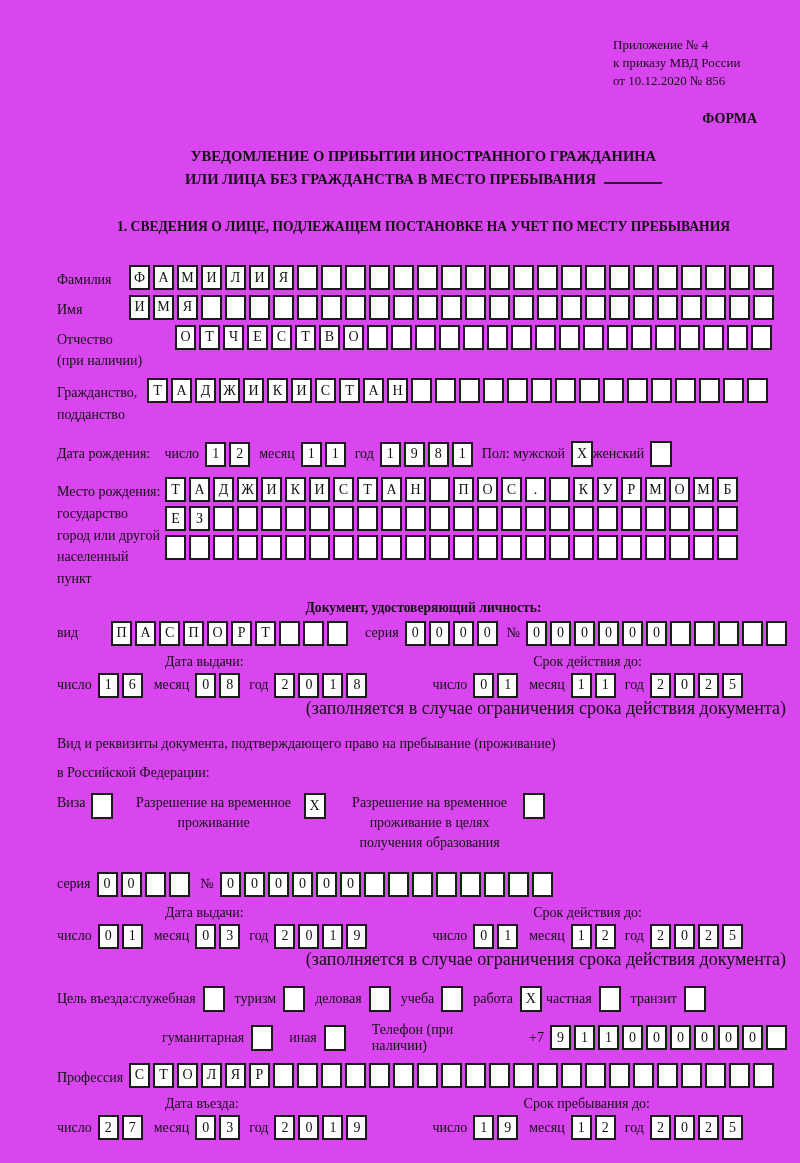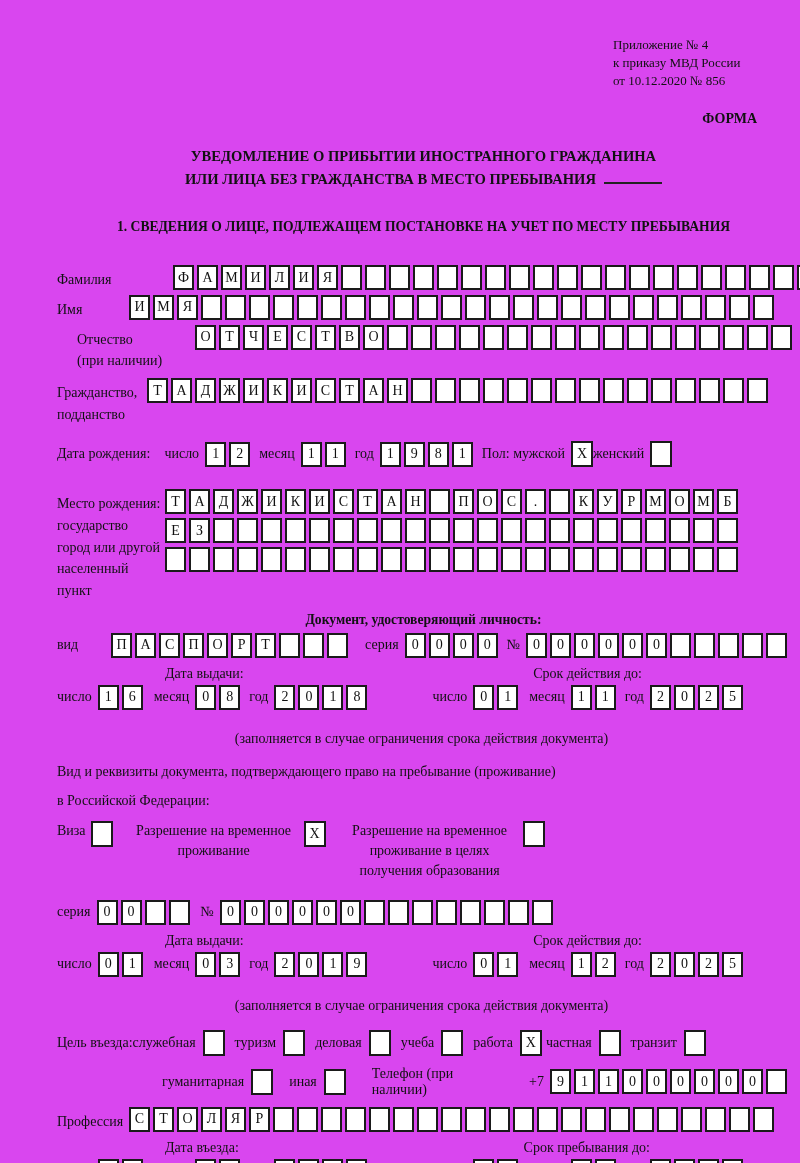--- a/index.html
+++ b/index.html
@@ -12,42 +12,42 @@
   
   .appx{width:180px;margin-left:556px;font-size:13px;line-height:1.4;}
   .appx .ed{font-size:12.3px;margin-top:4px;line-height:1.42;}
   .forma{text-align:right;padding-right:33px;font-weight:bold;font-size:14px;margin-top:20px;}
   .title{text-align:center;font-weight:bold;font-size:14.6px;line-height:1.6;margin-top:18px;}
   .blankline{display:inline-block;width:58px;border-bottom:2px solid #222;height:12px;margin-left:8px;}
   .sec{text-align:center;font-weight:bold;font-size:13.6px;margin-top:28px;}
 
   .frow{display:flex;align-items:flex-start;margin-top:4px;font-size:14px;}
   .lblcol{flex:none;padding-top:4px;line-height:1.55;}
-  .w72{width:72px;} .w118{width:118px;margin-left:20px;} .w90{width:90px;} .w108{width:108px;}
+  .w72{width:72px;} .w118{width:118px;} .w90{width:90px;} .w108{width:108px;}
   .cells{display:flex;flex:none;}
   .cell{
     flex:none;width:21px;height:25px;box-sizing:border-box;
     border:2px solid #1a1a1a;margin-right:3px;
     display:flex;align-items:center;justify-content:center;
     font-size:14px;background:#fff;
   }
   .chk{
     flex:none;width:22px;height:26px;box-sizing:border-box;border:2px solid #1a1a1a;
     display:flex;align-items:center;justify-content:center;font-size:14px;background:#fff;
   }
   .stack > .cells{margin-bottom:4px;}
   .dochead{text-align:center;font-weight:bold;font-size:13.6px;margin-top:10px;}
   .dhead{display:flex;font-size:14px;margin-top:8px;}
   .dh1{margin-left:108px;}
   .dh2{margin-left:auto;margin-right:148px;}
   .drow{display:flex;align-items:center;font-size:14px;margin-top:3px;}
   .dw{margin-right:6px;}
   .dgrp{display:flex;align-items:center;}
   .g2{margin-left:62px;}
-  .note{font-size:14px;text-align:center;padding-right:4px;margin-top:21px;}
+  .note{font-size:18px;text-align:right;padding-right:4px;margin-top:0;}
   .plain{font-size:14px;margin-top:14px;line-height:1.5;}
   .opts{display:flex;align-items:flex-start;font-size:14px;margin-top:10px;}
   .opt{display:flex;align-items:flex-start;}
   .optlbl{line-height:1.45;}
   .optlbl.c{text-align:center;}
   .opt .chk{margin-left:9px;margin-top:0;}
   .purp{display:flex;align-items:center;font-size:14px;margin-top:16px;flex-wrap:nowrap;}
   .purp .chk{margin-left:7px;margin-right:10px;}
 </style>
 </head>
@@ -63,21 +63,21 @@
 
   <div class="forma">ФОРМА</div>
 
   <div class="title">
     <div>УВЕДОМЛЕНИЕ О ПРИБЫТИИ ИНОСТРАННОГО ГРАЖДАНИНА</div>
     <div><span>ИЛИ ЛИЦА БЕЗ ГРАЖДАНСТВА В МЕСТО ПРЕБЫВАНИЯ</span><span class="blankline"></span></div>
   </div>
 
   <div class="sec">1. СВЕДЕНИЯ О ЛИЦЕ, ПОДЛЕЖАЩЕМ ПОСТАНОВКЕ НА УЧЕТ ПО МЕСТУ ПРЕБЫВАНИЯ</div>
 
-  <div class="frow" style="margin-top:30px;gap:44px;">
+  <div class="frow" style="margin-top:30px;">
     <div class="lblcol w72">Фамилия</div>
     <div class="cells">
         <span class="cell">Ф</span>
         <span class="cell">А</span>
         <span class="cell">М</span>
         <span class="cell">И</span>
         <span class="cell">Л</span>
         <span class="cell">И</span>
         <span class="cell">Я</span>
         <span class="cell"></span>
@@ -223,21 +223,21 @@
         <span class="cell">9</span>
         <span class="cell">8</span>
         <span class="cell">1</span>
       </span>
     <span class="dw" style="margin-left:6px;">Пол: мужской</span>
     <span class="chk">X</span>
     <span class="dw" style="">женский</span>
     <span class="chk"></span>
   </div>
 
-  <div class="frow" style="margin-top:22px;">
+  <div class="frow" style="margin-top:10px;">
     <div class="lblcol w108">
       <div>Место рождения:</div>
       <div>государство</div>
       <div>город или другой</div>
       <div>населенный пункт</div>
     </div>
     <div class="stack">
       <div class="cells">
           <span class="cell">Т</span>
           <span class="cell">А</span>

